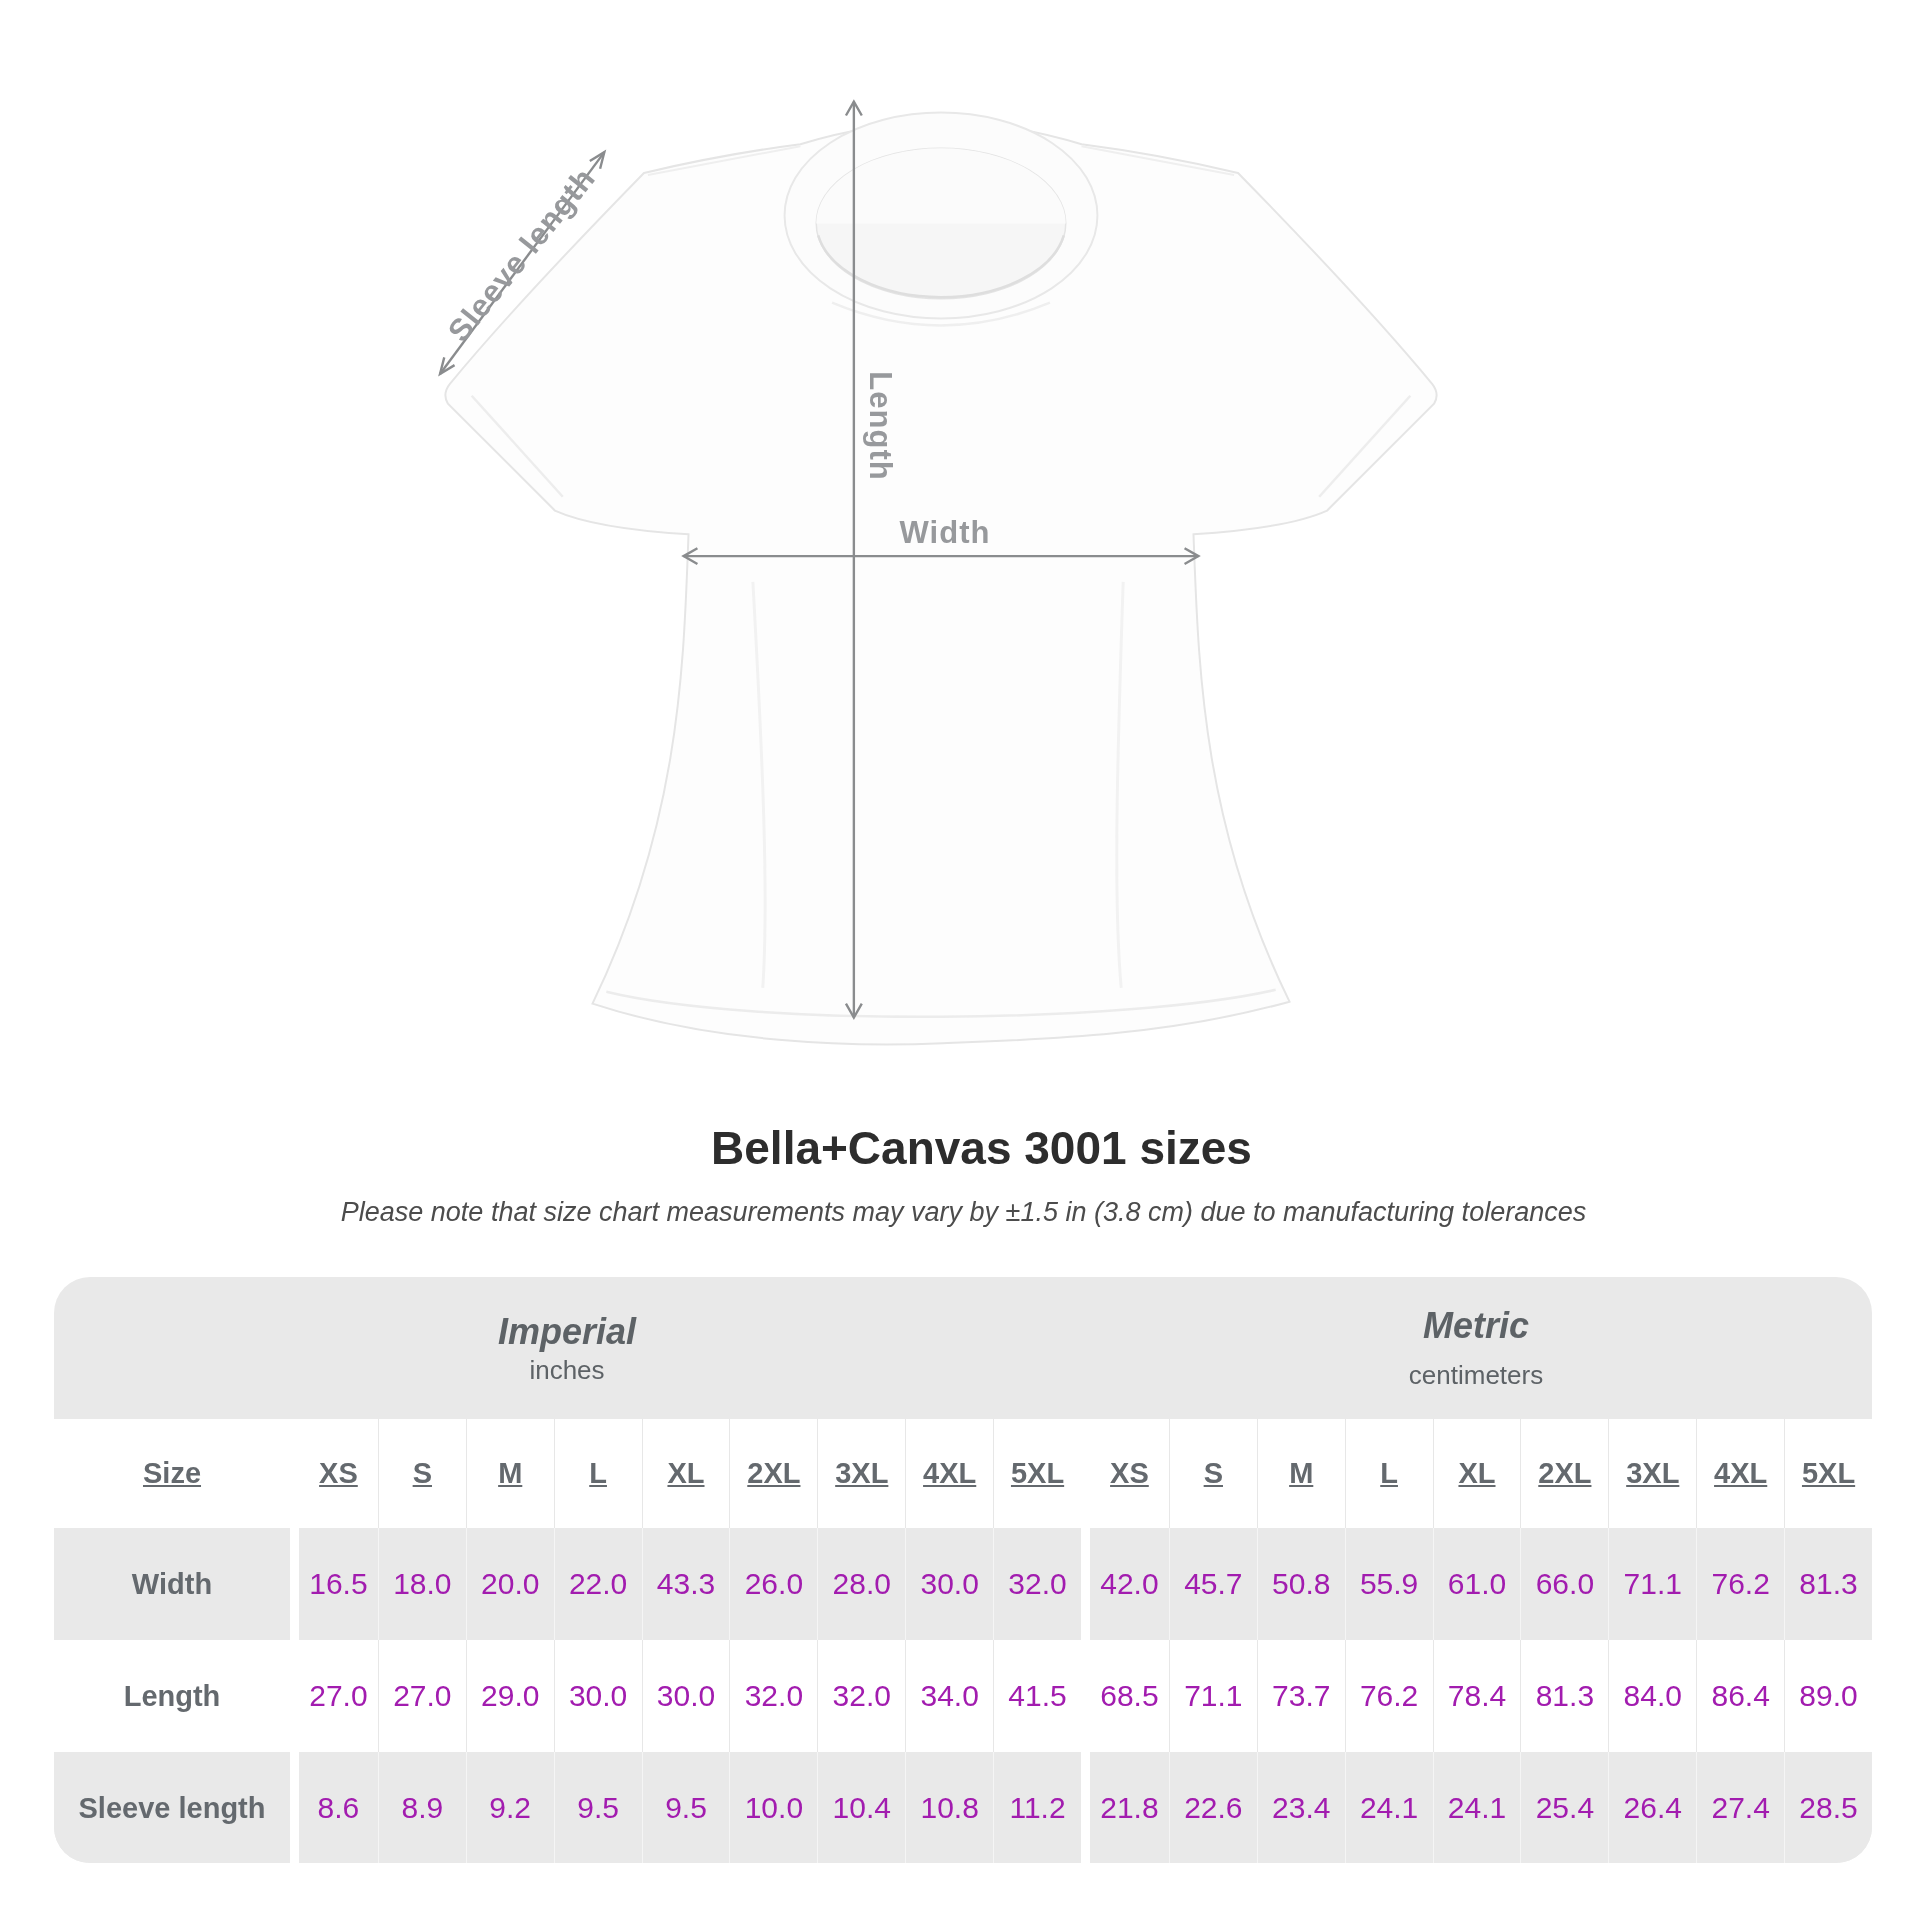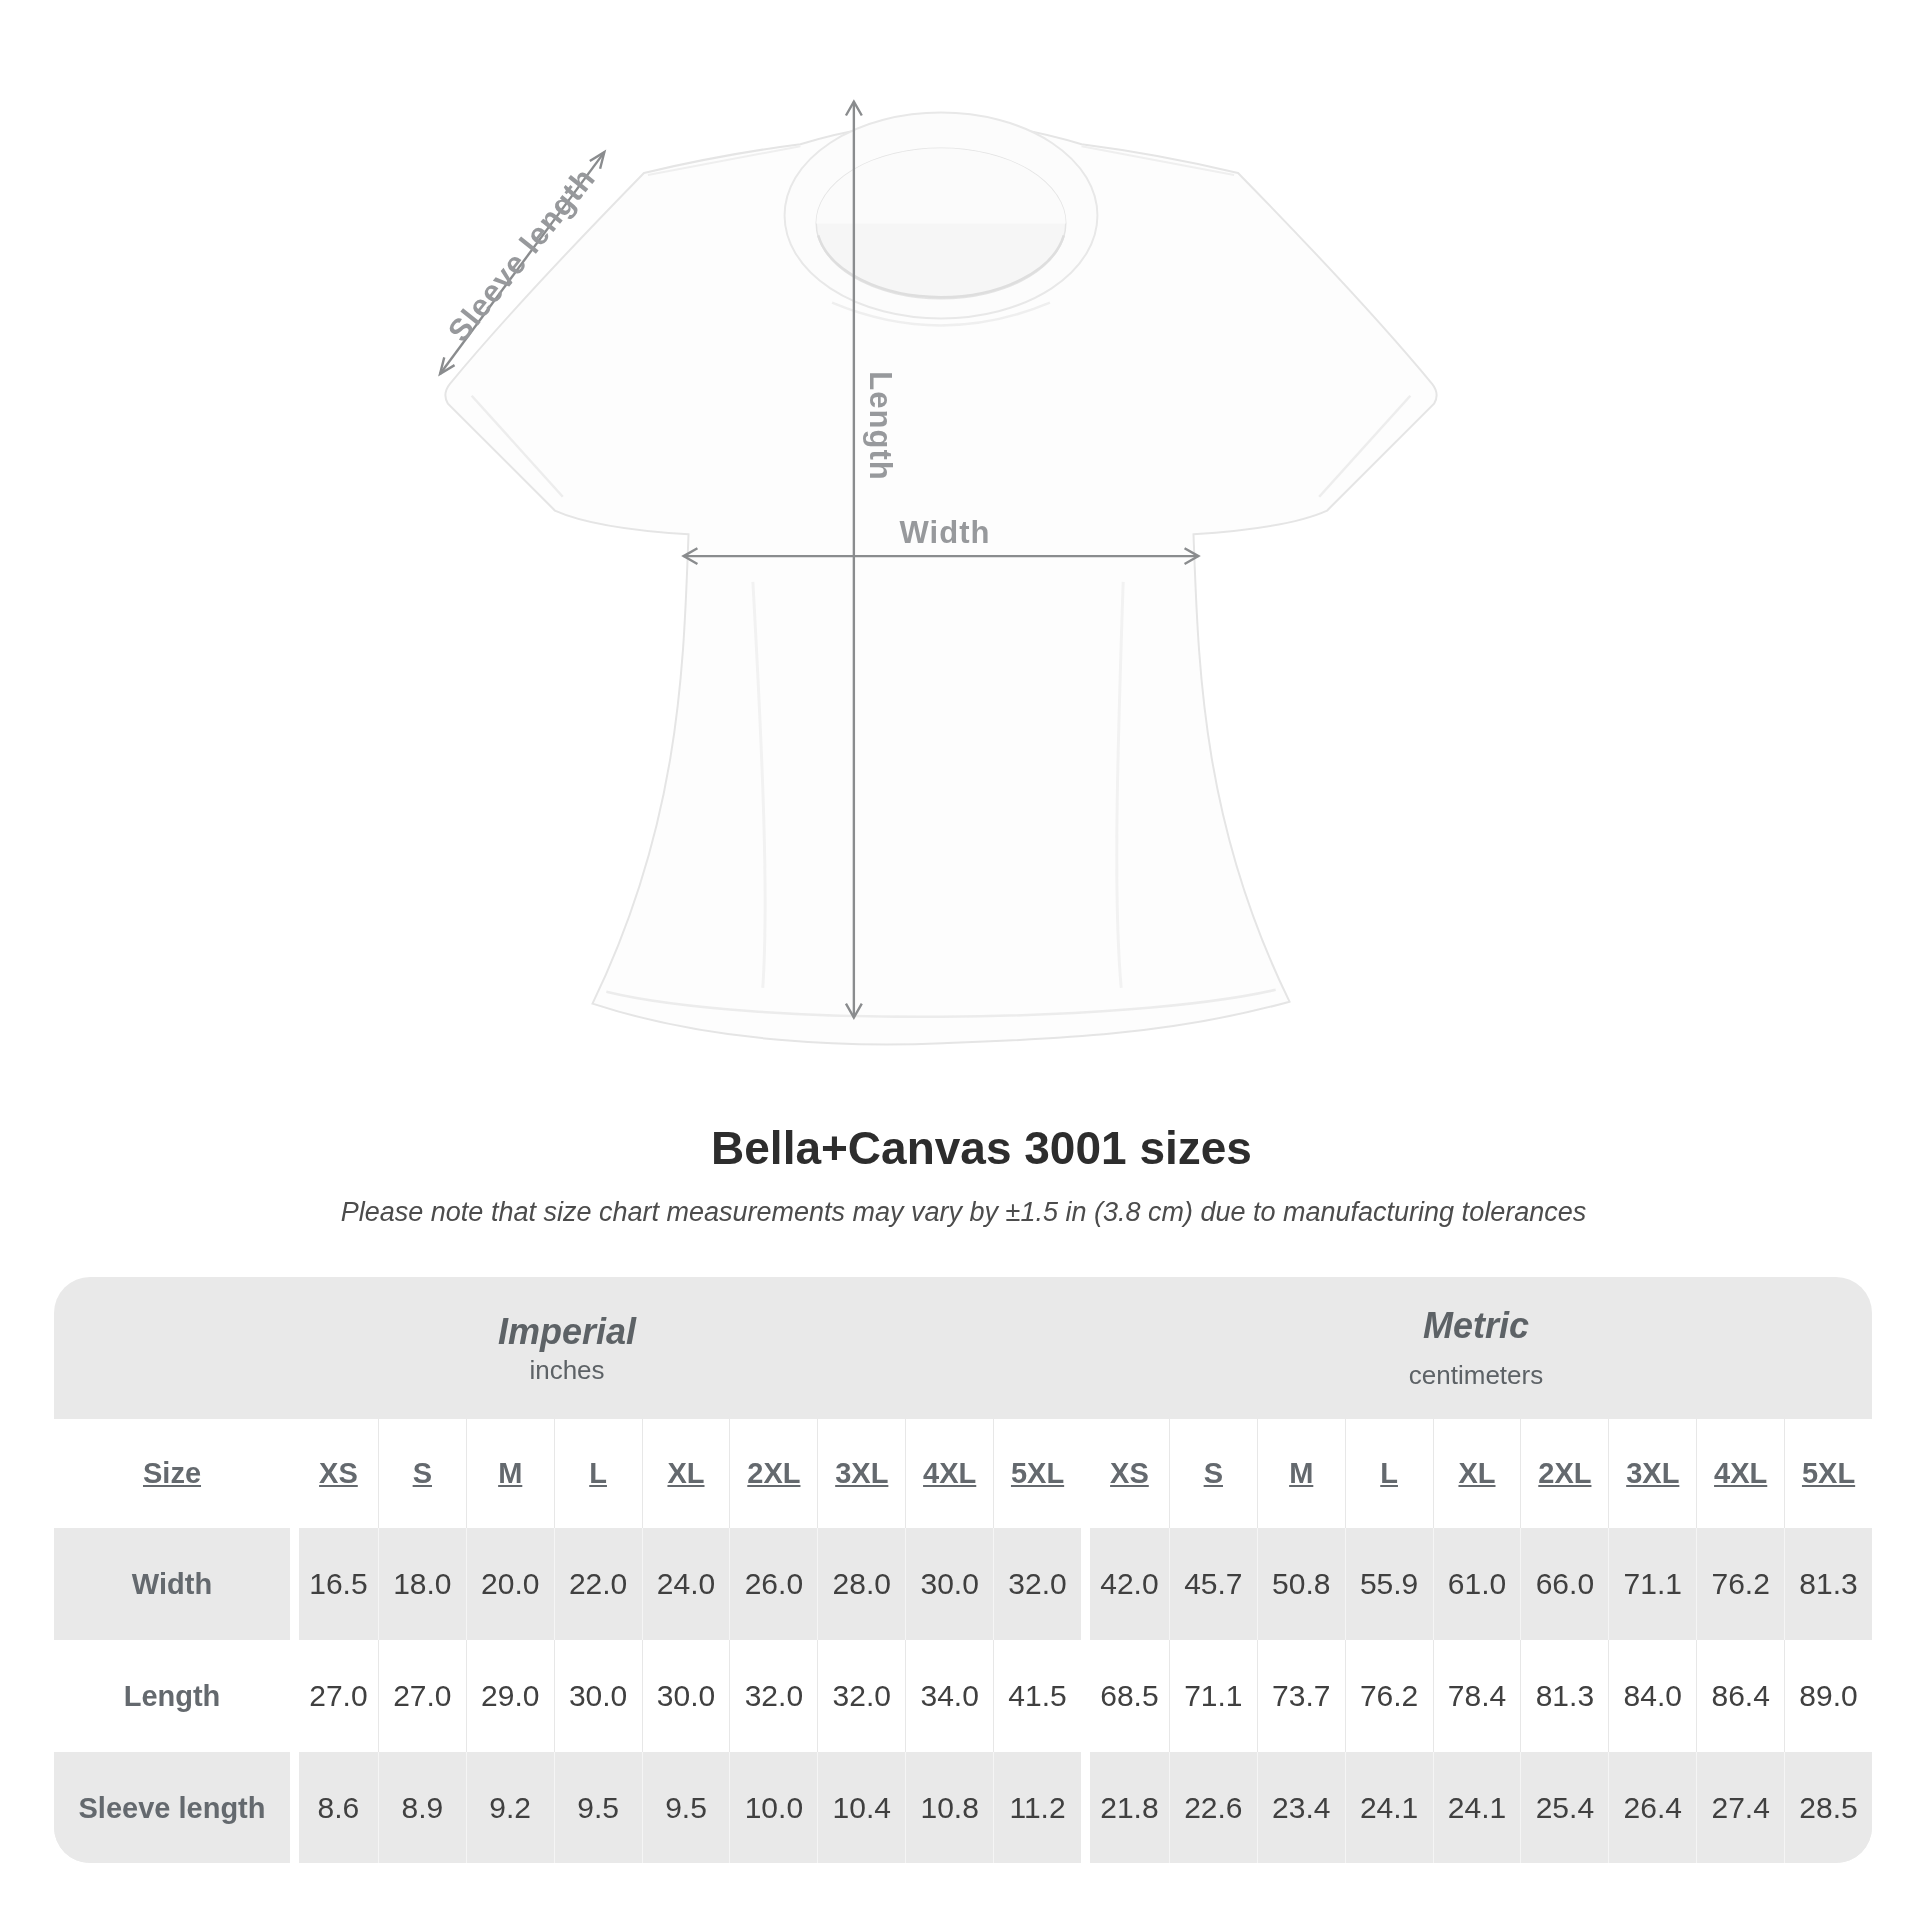--- a/index.html
+++ b/index.html
@@ -30,21 +30,21 @@
   .unit-group.metric{width:792px;gap:11px;}
   .unit-name{font-size:36px;font-weight:bold;font-style:italic;color:#5d6266;line-height:1.25;}
   .unit-sub{font-size:26px;color:#5d6266;line-height:1.3;}
 
   .size-grid{display:grid;grid-template-columns:236px repeat(18,1fr);
              grid-template-rows:109px 112px 112px 112px;}
   .cell{display:flex;align-items:center;justify-content:center;overflow:hidden;}
   .head{background:#ffffff;color:#64696e;font-weight:bold;font-size:29px;text-decoration:underline;}
   .light{background:#ffffff;}
   .shade{background:#e9e9e9;}
-  .val{font-size:30px;color:#404040;}
+  .val{font-size:30px;color:#a21caf;}
   .row-label{font-weight:bold;color:#64696e;font-size:29px;}
   .cell:not(.label-col){border-left:1px solid #e7e7e7;}
   .cell.shade:not(.label-col){border-left-color:#f5f5f5;}
   .cell.group-start{border-left:9px solid #ffffff !important;}
 </style>
 </head>
 <body>
 
 <div class="page">
 
@@ -147,21 +147,21 @@
         <div class="cell head">XL</div>
         <div class="cell head">2XL</div>
         <div class="cell head">3XL</div>
         <div class="cell head">4XL</div>
         <div class="cell head">5XL</div>
         <div class="cell shade label-col row-label">Width</div>
         <div class="cell val shade group-start">16.5</div>
         <div class="cell val shade">18.0</div>
         <div class="cell val shade">20.0</div>
         <div class="cell val shade">22.0</div>
-        <div class="cell val shade">24.0</div>
+        <div class="cell val shade">43.3</div>
         <div class="cell val shade">26.0</div>
         <div class="cell val shade">28.0</div>
         <div class="cell val shade">30.0</div>
         <div class="cell val shade">32.0</div>
         <div class="cell val shade group-start">42.0</div>
         <div class="cell val shade">45.7</div>
         <div class="cell val shade">50.8</div>
         <div class="cell val shade">55.9</div>
         <div class="cell val shade">61.0</div>
         <div class="cell val shade">66.0</div>

